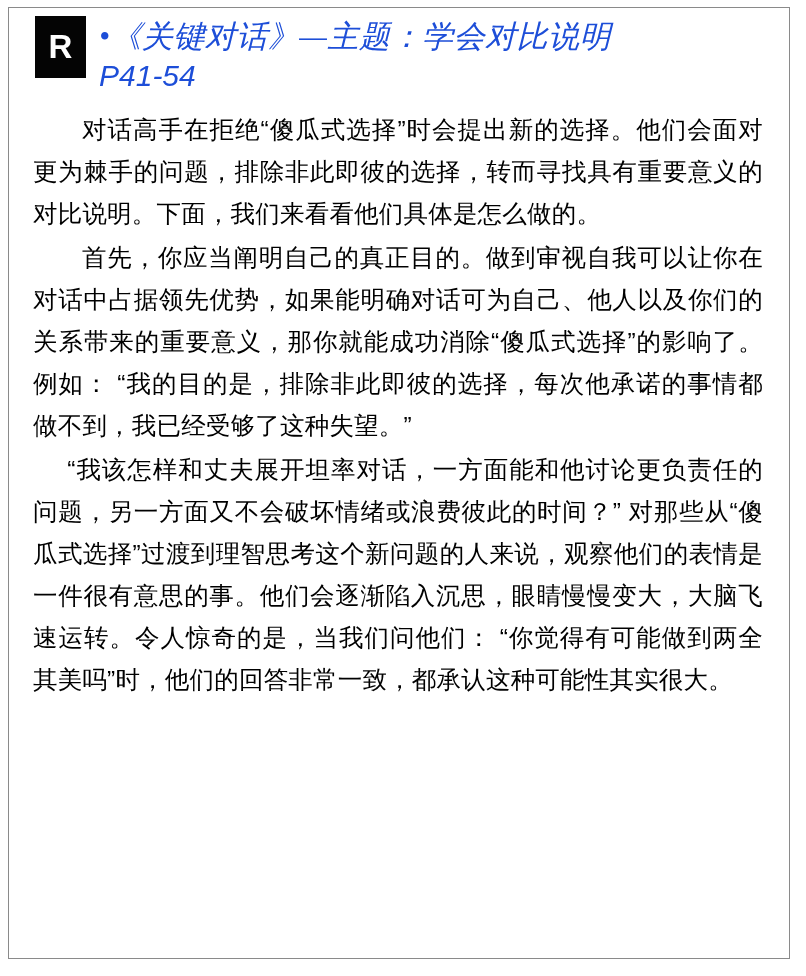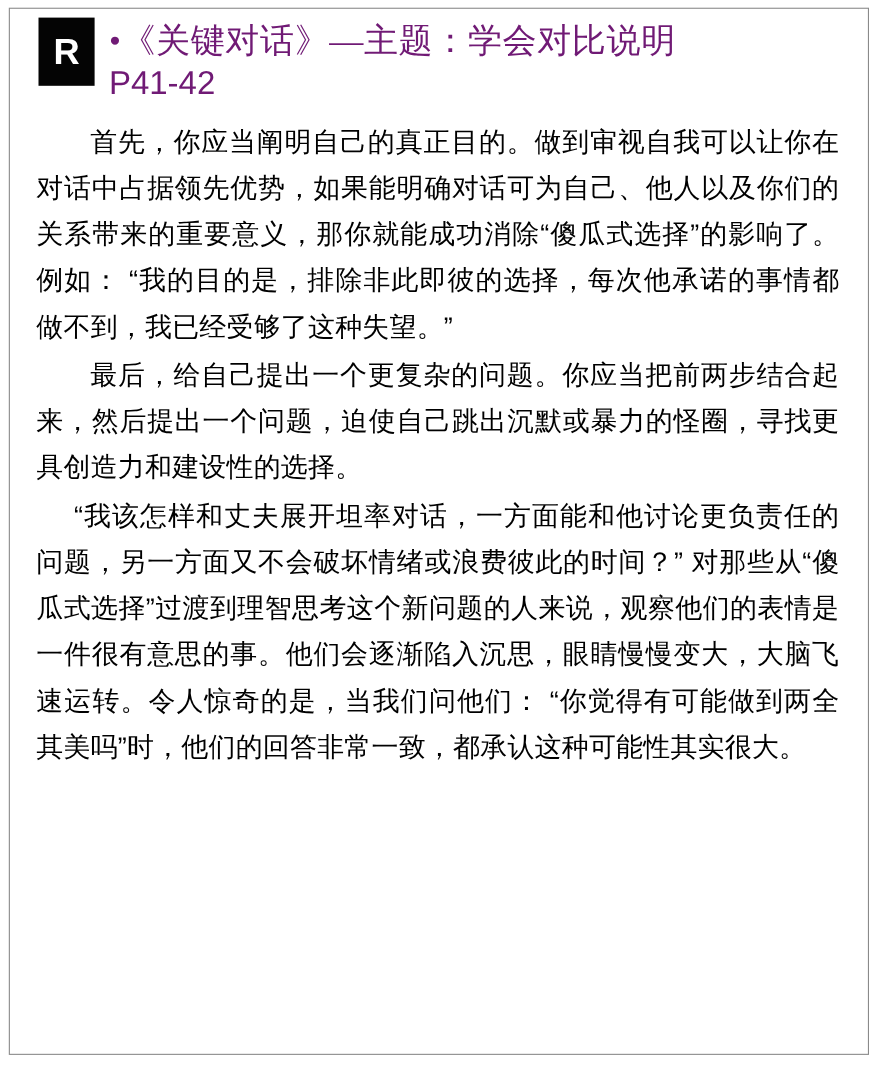--- a/index.html
+++ b/index.html
@@ -48,21 +48,22 @@
     text-align: center;
     letter-spacing: 0;
   }
   #title-block {
     margin-left: 90px;
     padding-right: 20px;
     font-family: "Liberation Serif", "DejaVu Serif", serif;
     font-size: 31px;
     line-height: 40px;
     letter-spacing: 0.5px;
-    color: #701a75;
+    color: #1d4ed8;
+    font-style: italic;
   }
   #title-line1 {
     display: block;
     white-space: nowrap;
   }
   #title-line2 {
     display: block;
     font-family: "Liberation Sans", "DejaVu Sans", sans-serif;
     font-size: 30px;
     line-height: 38px;
@@ -91,23 +92,23 @@
 </style>
 </head>
 <body>
 
 <div id="page">
 
   <div id="header">
     <div id="badge">R</div>
     <div id="title-block">
       <span id="title-line1">•《关键对话》—主题：学会对比说明</span>
-      <span id="title-line2">P41-42</span>
+      <span id="title-line2">P41-54</span>
     </div>
   </div>
 
   <div id="body-text">
+    <p class="para">对话高手在拒绝“傻瓜式选择”时会提出新的选择。他们会面对更为棘手的问题，排除非此即彼的选择，转而寻找具有重要意义的对比说明。下面，我们来看看他们具体是怎么做的。</p>
     <p class="para">首先，你应当阐明自己的真正目的。做到审视自我可以让你在对话中占据领先优势，如果能明确对话可为自己、他人以及你们的关系带来的重要意义，那你就能成功消除“傻瓜式选择”的影响了。例如： “我的目的是，排除非此即彼的选择，每次他承诺的事情都做不到，我已经受够了这种失望。”</p>
-    <p class="para">最后，给自己提出一个更复杂的问题。你应当把前两步结合起来，然后提出一个问题，迫使自己跳出沉默或暴力的怪圈，寻找更具创造力和建设性的选择。</p>
     <p class="para no-indent">“我该怎样和丈夫展开坦率对话，一方面能和他讨论更负责任的问题，另一方面又不会破坏情绪或浪费彼此的时间？” 对那些从“傻瓜式选择”过渡到理智思考这个新问题的人来说，观察他们的表情是一件很有意思的事。他们会逐渐陷入沉思，眼睛慢慢变大，大脑飞速运转。令人惊奇的是，当我们问他们： “你觉得有可能做到两全其美吗”时，他们的回答非常一致，都承认这种可能性其实很大。</p>
   </div>
 
 </div>
 
 </body></html>

